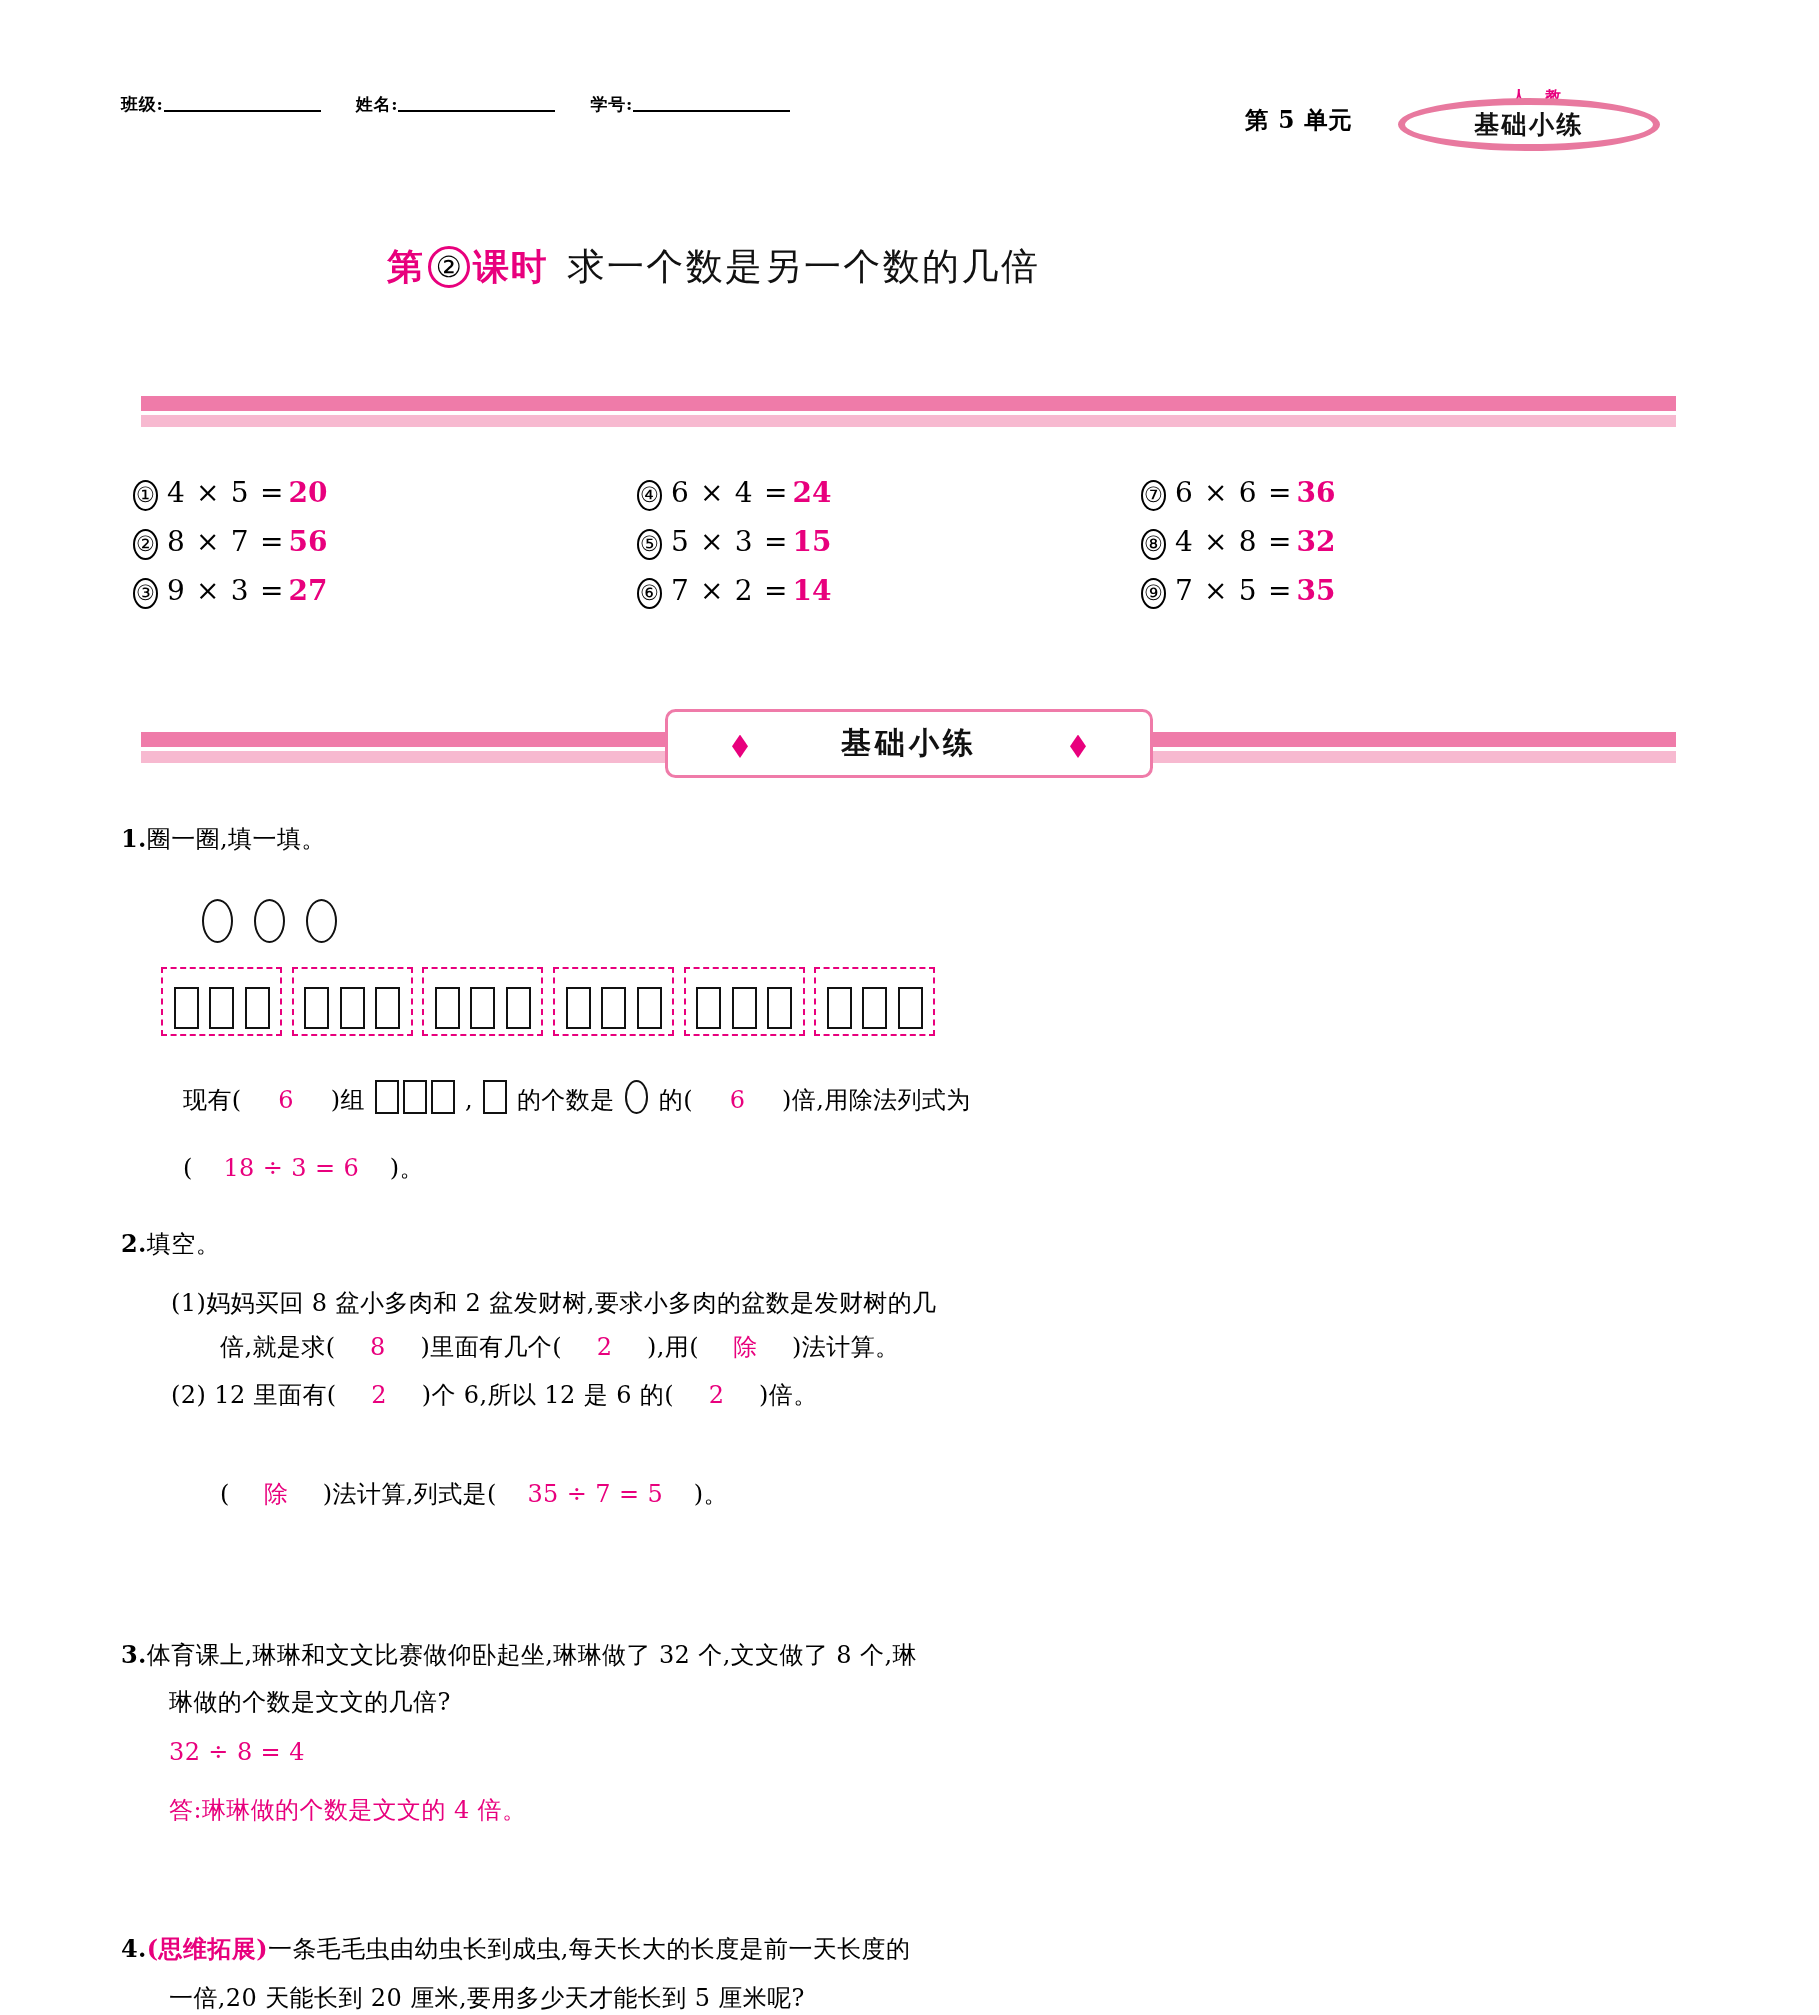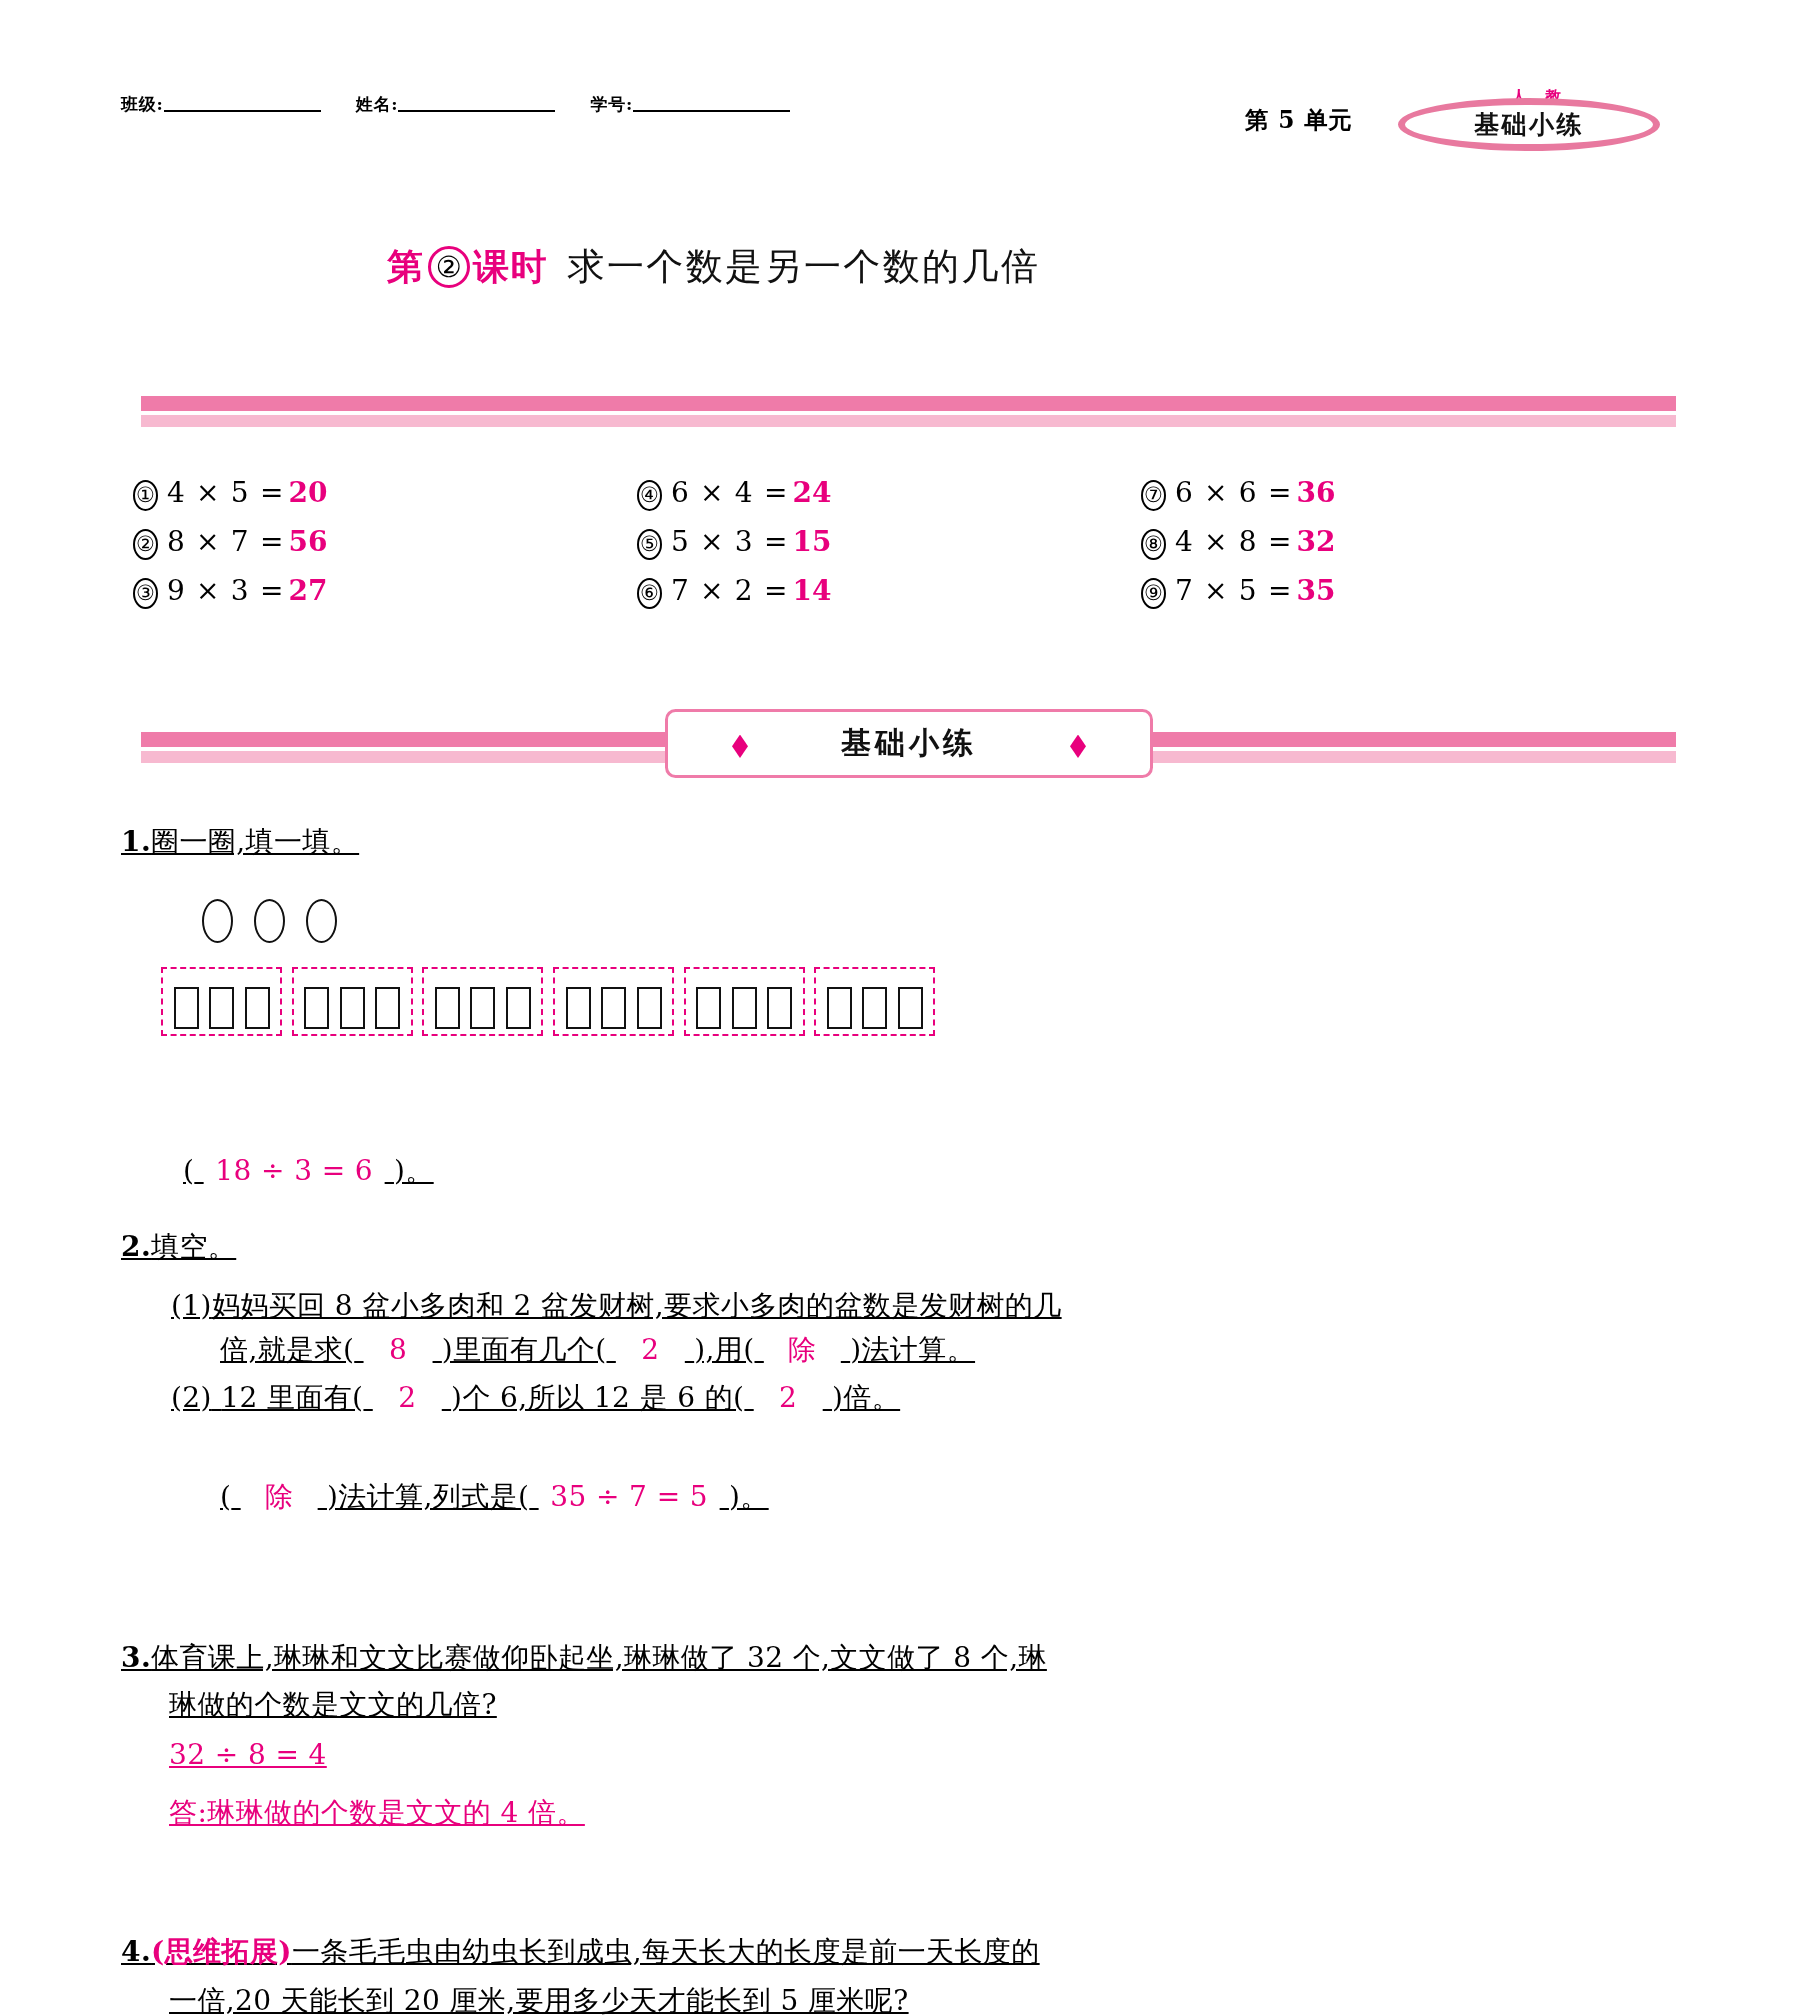--- a/index.html
+++ b/index.html
@@ -56,21 +56,21 @@
   .oral-row { display:flex; margin-bottom:14.5px; }
   .oral-cell { width:504px; display:flex; align-items:baseline; font-size:28px; }
   .num-circ { display:inline-flex; align-items:center; justify-content:center;
               width:25px; height:31px; border:2px solid #000; border-radius:50%;
               font-size:21px; margin-right:8.9px; flex:0 0 auto;
               font-family:"DejaVu Serif","Liberation Serif",serif;}
   .eq { letter-spacing:1.2px; white-space:nowrap; }
   .ans { color:#e8007d; font-weight:700; margin-left:4px; }
 
   
-  .q { position:absolute; font-size:28px; line-height:1.42; letter-spacing:0.4px;text-decoration:underline; }
+  .q { position:absolute; font-size:24px; line-height:1.42; letter-spacing:0.4px; }
   .qnum { font-weight:700; }
   .pk { color:#e8007d; }
   .pk-b { color:#e8007d; font-weight:700; }
   .blank { color:#e8007d; display:inline-block; text-align:center; }
 
   
   .circ-row { position:absolute; left:202px; top:899px; display:flex; gap:21px; }
   .circ-row .oc { width:31px; height:44px; border:2.4px solid #111; border-radius:50%; }
 
   
@@ -225,20 +225,33 @@
         <div class="sq"></div>
         <div class="sq"></div>
     </div>
     <div class="grp">
       <div class="sq"></div>
         <div class="sq"></div>
         <div class="sq"></div>
     </div>
   </div>
 
+  <div class="q" style="left:183px; top:1080px; width:1491px;">
+    <span>现有(</span>
+    <span class="blank" style="width:73px;">6</span>
+    <span>)组</span>
+    <span class="inlinebox"></span><span class="inlinebox"></span><span class="inlinebox"></span>
+    <span>,</span>
+    <span class="inlinebox"></span>
+    <span>的个数是</span>
+    <span class="inlinecirc"></span>
+    <span>的(</span>
+    <span class="blank" style="width:73px;">6</span>
+    <span>)倍,用除法列式为</span>
+  </div>
 
   <div class="q" style="left:183px; top:1151px;">
     <span>(</span>
     <span class="blank" style="width:181px;">18 ÷ 3 = 6</span>
     <span>)。</span>
   </div>
 
   <div class="q" style="left:121px; top:1227px;">
     <span class="qnum">2.</span><span>填空。</span>
   </div>

